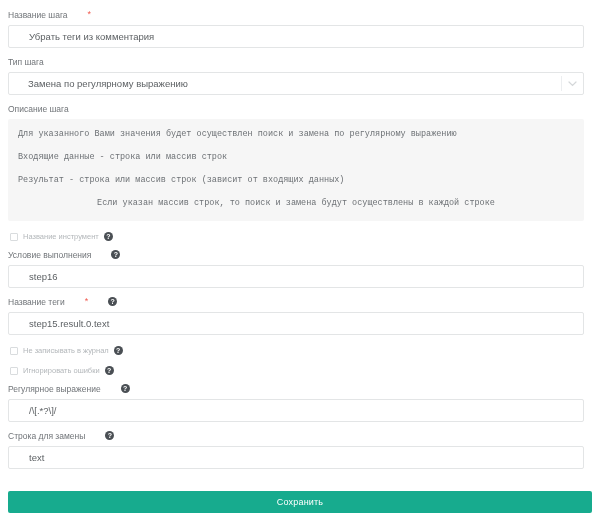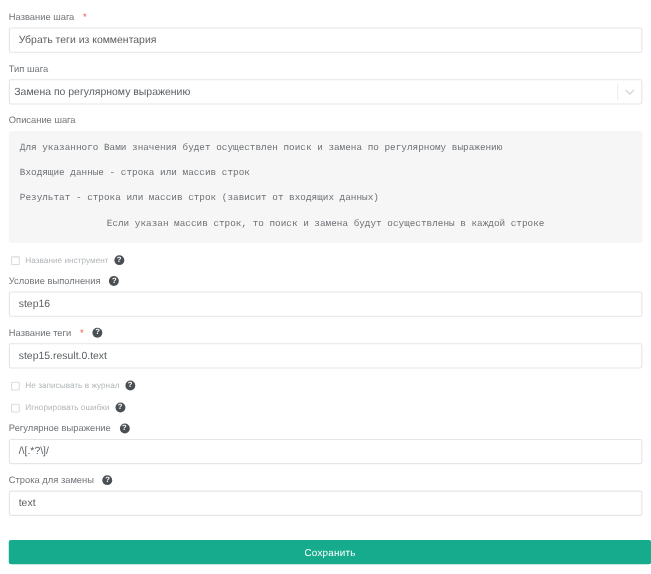--- a/index.html
+++ b/index.html
@@ -67,22 +67,22 @@
 
   .field {
     margin-bottom: 9px;
   }
   .field-label {
     font-size: 8.5px;
     color: #707478;
     margin-bottom: 4px;
     line-height: 11px;
     display: flex;
-    align-items: center;
-    gap: 8px;
+    align-items: flex-start;
+    gap: 20px;
   }
   .req-star {
     color: #f05a4f;
     font-size: 9px;
     line-height: 9px;
   }
 
   .help-icon {
     display: inline-block;
     width: 9px;
@@ -99,41 +99,41 @@
     font-family: "Liberation Sans", sans-serif;
   }
 
   .text-input {
     width: 100%;
     height: 23px;
     box-sizing: border-box;
     border: 1px solid #e3e5e6;
     border-radius: 2px;
     background: #ffffff;
-    padding: 0 8px;
+    padding: 0 20px;
     font-size: 9.5px;
     color: #5d6164;
     font-family: "Liberation Sans", sans-serif;
     outline: none;
   }
   .text-input::placeholder { color: #b9bcbe; }
 
   .select-wrap {
     position: relative;
     width: 100%;
     height: 23px;
   }
   .select-box {
     width: 100%;
     height: 23px;
     box-sizing: border-box;
     border: 1px solid #e3e5e6;
     border-radius: 2px;
     background: #ffffff;
-    padding: 0 34px 0 4px;
+    padding: 0 34px 0 19px;
     font-size: 9.5px;
     line-height: 21px;
     color: #5d6164;
     white-space: nowrap;
     overflow: hidden;
     text-overflow: ellipsis;
     cursor: pointer;
   }
   .select-divider {
     position: absolute;

